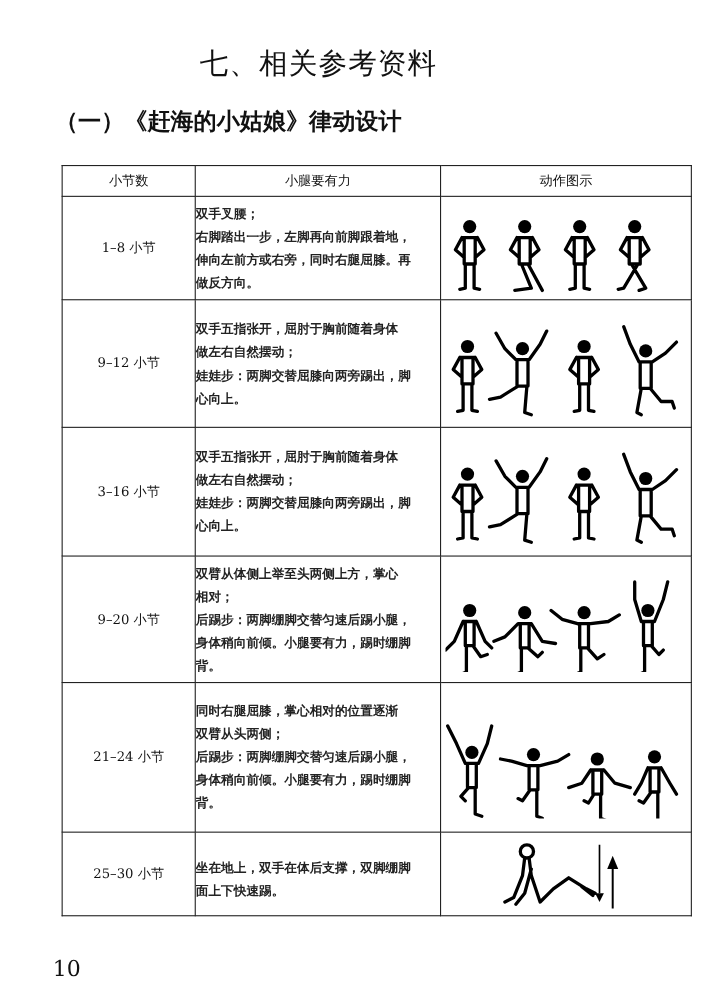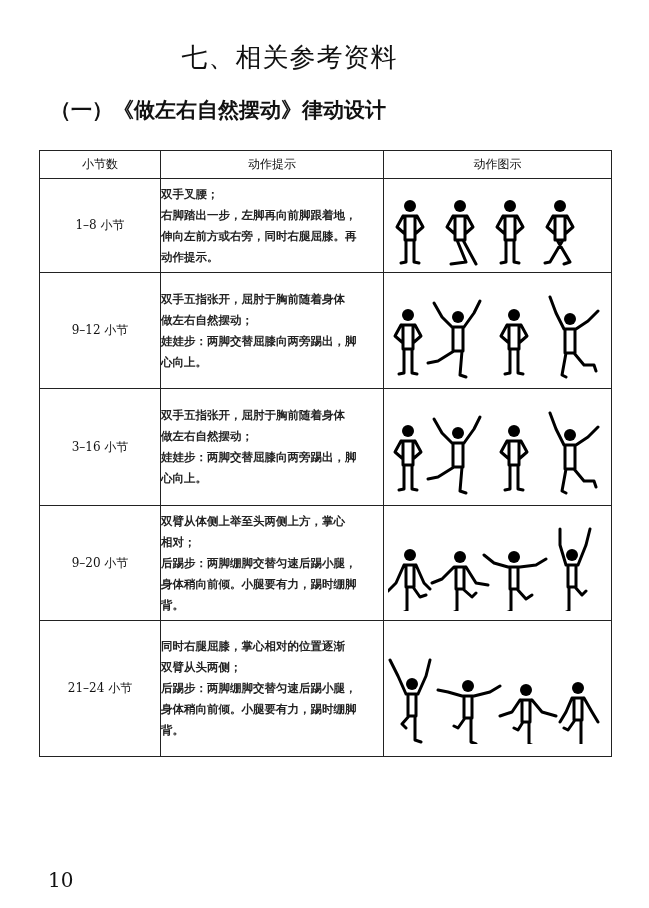--- a/index.html
+++ b/index.html
@@ -3,64 +3,64 @@
 <meta charset="utf-8">
 <style>
   html, body { margin:0; padding:0; background:#ffffff; }
   body { width:649px; height:908px; position:relative; overflow:hidden;
          font-family:"DejaVu Serif", "Liberation Serif", serif; color:#111; }
   .page-title { position:absolute; left:0; width:579px; top:40px; text-align:center;
                 font-size:26px; font-weight:normal; letter-spacing:1px;
                 font-family:"DejaVu Sans", sans-serif; }
   .section-title { position:absolute; left:50px; top:96px; font-size:21px; font-weight:bold;
                    font-family:"DejaVu Sans", sans-serif; }
-  table.rhythm { position:absolute; left:39px; top:150px; width:572px;
+  table.rhythm { position:absolute; left:56px; top:150px; width:572px;
                  border-collapse:collapse; table-layout:fixed; }
   table.rhythm td, table.rhythm th { border:1.5px solid #222; padding:0; vertical-align:middle; }
   table.rhythm th { height:27px; font-weight:normal; font-size:12px; text-align:center;
                     font-family:"DejaVu Sans", sans-serif; }
   col.c1 { width:121px; } col.c2 { width:223px; } col.c3 { width:228px; }
   td.bars { text-align:center; font-size:12px;margin-top:46px; }
   td.hint { font-size:11.5px; line-height:21px; padding:4px 6px 0 8px; vertical-align:top;
             font-family:"DejaVu Sans", sans-serif; font-weight:bold; color:#222; }
   td.hint .line { display:block; white-space:nowrap; overflow:hidden; }
   td.fig { text-align:center; }
   td.fig svg { display:block; margin:0 auto; }
   .page-number { position:absolute; left:48px; top:868px; font-size:20px; }
   .stk { stroke:#000; stroke-width:3; stroke-linecap:round; stroke-linejoin:round; fill:none; }
   .hd { fill:#000; }
 </style>
 </head>
 <body>
 
 <div class="page-title">七、相关参考资料</div>
-<div class="section-title">（一）《做左右自然摆动》律动设计</div>
+<div class="section-title">（一）《赶海的小姑娘》律动设计</div>
 
 <table class="rhythm">
   <colgroup>
       <col class="c1">
       <col class="c2">
       <col class="c3">
     </colgroup>
   <thead>
     <tr>
       <th>小节数</th>
-      <th>动作提示</th>
+      <th>小腿要有力</th>
       <th>动作图示</th>
     </tr>
   </thead>
   <tbody>
 
     <tr style="height:94px;">
       <td class="bars">1–8 小节</td>
       <td class="hint">
         <span class="line">双手叉腰；</span>
         <span class="line">右脚踏出一步，左脚再向前脚跟着地，</span>
         <span class="line">伸向左前方或右旁，同时右腿屈膝。再</span>
-        <span class="line">动作提示。</span>
+        <span class="line">做反方向。</span>
       </td>
       <td class="fig">
         <svg width="220" height="84" viewBox="0 0 220 84">
           <g transform="translate(22,4)">
             <circle class="hd" cx="0" cy="18" r="6"></circle>
             <path class="stk" d="M-7 28 L7 28 M-7 28 L-13 39 L-5 46 M7 28 L13 39 L5 46 M-5 28 L-5 52 L5 52 L5 28 M-4 52 L-4 74 L-9 75 M4 52 L4 74 L9 75"></path>
           </g>
           <g transform="translate(72,4)">
             <circle class="hd" cx="0" cy="18" r="6"></circle>
             <path class="stk" d="M-7 28 L7 28 M-7 28 L-13 39 L-5 46 M7 28 L13 39 L5 46 M-5 28 L-5 52 L5 52 L5 28 M-3 52 L6 74 L-9 76 M3 52 L16 76"></path>
@@ -192,16 +192,37 @@
             <path class="stk" d="M-6 52 L6 52 M-6 52 L-14 64 L-26 68 M6 52 L16 64 L30 68 M-4 52 L-4 74 L4 74 L4 52 M-3 74 L-8 82 L-12 80 M3 74 L3 96 L8 98"></path>
           </g>
           <g transform="translate(190,14)">
             <circle class="hd" cx="0" cy="40" r="6"></circle>
             <path class="stk" d="M-6 50 L6 50 M-6 50 L-12 64 L-18 74 M6 50 L14 64 L20 74 M-4 50 L-4 72 L4 72 L4 50 M-3 72 L-10 82 L-14 80 M3 72 L3 98 L8 100"></path>
           </g>
         </svg>
       </td>
     </tr>
 
+    <tr style="height:76px;">
+      <td class="bars">25–30 小节</td>
+      <td class="hint" style="padding-top:10px;">
+        <span class="line">坐在地上，双手在体后支撑，双脚绷脚</span>
+        <span class="line">面上下快速踢。</span>
+      </td>
+      <td class="fig">
+        <svg width="120" height="70" viewBox="0 0 120 70">
+          <circle cx="24" cy="14" r="6" fill="none" stroke="#000" stroke-width="3"></circle>
+          <path class="stk" d="M22 20 L20 36 L12 56 L4 60 M26 20 L28 36 L36 60 L48 48 L62 38 L78 48 L86 52 M28 30 L22 52 L14 62 M74 46 L84 54"></path>
+          <path d="M86 52 L94 52 L90 60 Z" fill="#000"></path>
+          <g>
+            <path d="M90 8 L90 52" stroke="#000" stroke-width="1.5"></path>
+          </g>
+          <g>
+            <path d="M102 66 L102 24" stroke="#000" stroke-width="1.8"></path>
+            <path d="M97 30 L102 18 L107 30 Z" fill="#000"></path>
+          </g>
+        </svg>
+      </td>
+    </tr>
   </tbody>
 </table>
 
 <div class="page-number">10</div>
 
 </body></html>

